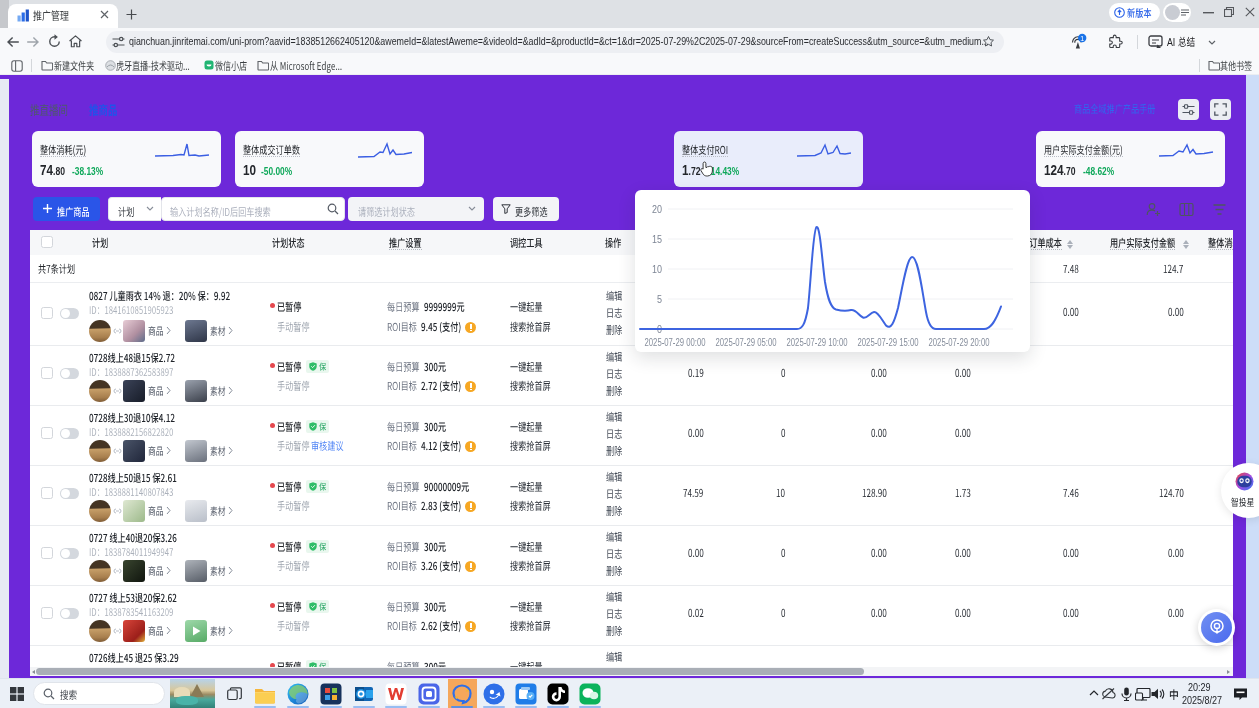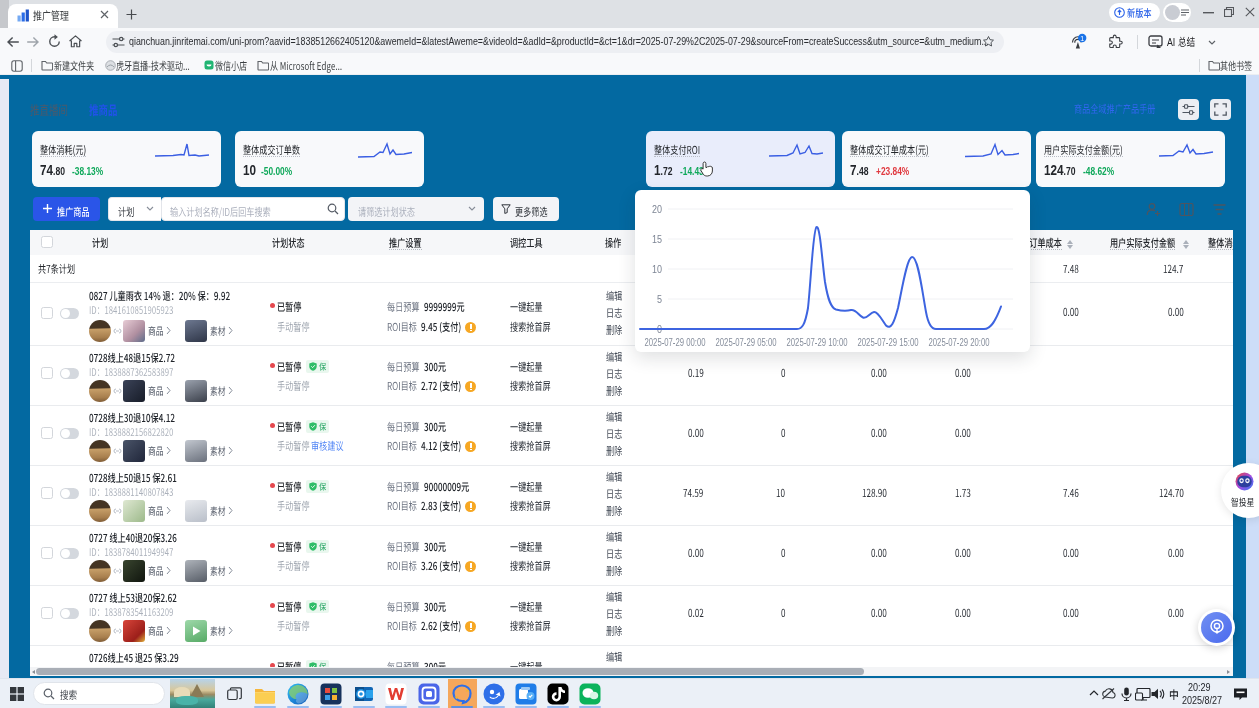--- a/index.html
+++ b/index.html
@@ -1,20 +1,20 @@
 <!DOCTYPE html>
 <html><head><meta charset="utf-8"><style>*{margin:0;padding:0;box-sizing:border-box}
 body{width:1259px;height:708px;overflow:hidden;font-family:"Liberation Sans",sans-serif;position:relative;background:#f0f2f7}
 .abs{position:absolute}
 #tabstrip{position:absolute;left:0;top:0;width:1259px;height:28px;background:#dee1e5}
 #tab{position:absolute;left:8px;top:4px;width:110px;height:24px;background:#fff;border-radius:8px 8px 0 0}
 #toolbar{position:absolute;left:0;top:28px;width:1259px;height:28px;background:#f8f9fb}
 #urlbar{position:absolute;left:106px;top:31px;width:898px;height:22px;background:#edeff3;border-radius:11px}
 #bookmarks{position:absolute;left:0;top:56px;width:1259px;height:19px;background:#f8f9fb;border-bottom:1px solid #eceef1}
-#page{position:absolute;left:0;top:75px;width:1259px;height:603px;background:#0369a1}
+#page{position:absolute;left:0;top:75px;width:1259px;height:603px;background:#6d28d9}
 #lstrip{position:absolute;left:0;top:4px;width:9px;height:599px;background:#e7eaf4}
 #rstrip{position:absolute;left:1246px;top:0;width:13px;height:603px;background:#cdddf8}
 .hbtn{position:absolute;top:24px;width:21px;height:21px;background:#eceef3;border-radius:4px}
 .card{position:absolute;top:56px;width:189px;height:56px;background:#f8f9fb;border-radius:6px}
 .card svg.sp{position:absolute;right:10px;top:9px}
 #btn-add{position:absolute;left:33px;top:122px;width:67px;height:24px;background:#2a55e8;border-radius:4px}
 .tbox{position:absolute;top:122px;height:24px;background:#f3f4f7;border-radius:4px}
 #tablewrap{position:absolute;left:30px;top:155px;width:1203px;height:437px;background:#fdfdfe;overflow:hidden}
 #thead{position:absolute;left:0;top:0;width:1203px;height:25px;background:#f6f7f9}
 .sort{position:absolute;width:7px;height:11px}
@@ -300,40 +300,29 @@
 <svg style="position:absolute;left:8px;top:11px;" width="60" height="17" viewBox="0 -12 60 17">
         <use href="#g12" fill="#23262b"></use>
       </svg>
 <div class="abs" style="left:8px;top:25px;width:57px;border-top:1px dotted #b9bdc6"></div>
 <span class="abs" style="left:8px;top:30px;font-size:15px;font-weight:bold;color:#23262b;display:inline-block;transform:scaleX(0.78);transform-origin:0 0;letter-spacing:0">10<span style="font-size:11px"></span></span>
 <span class="abs" style="left:26px;top:34px;font-size:11px;font-weight:bold;color:#0fa85a;display:inline-block;transform:scaleX(0.76);transform-origin:0 0">-50.00%</span>
 <svg class="sp" width="58" height="22" viewBox="0 0 58 22">
         <path d="M2 17 L18 16.5 L24 12 L27 12.5 L31 4 L34 14 L37 10 L40 14.5 L48 14 L56 12.5" fill="none" stroke="#3b5fe3" stroke-width="1.4"></path>
       </svg>
 </div>
-<div class="card" style="left:646px;background:#e9edfb">
+<div class="card" style="left:674px;background:#e9edfb">
 <svg style="position:absolute;left:8px;top:11px;" width="50" height="17" viewBox="0 -12 50 17">
         <use href="#g14" fill="#23262b"></use>
       </svg>
 <div class="abs" style="left:8px;top:25px;width:46px;border-top:1px dotted #b9bdc6"></div>
 <span class="abs" style="left:8px;top:30px;font-size:15px;font-weight:bold;color:#23262b;display:inline-block;transform:scaleX(0.78);transform-origin:0 0;letter-spacing:0">1<span style="font-size:11px">.72</span></span>
 <span class="abs" style="left:34px;top:34px;font-size:11px;font-weight:bold;color:#0fa85a;display:inline-block;transform:scaleX(0.76);transform-origin:0 0">-14.43%</span>
 <svg class="sp" width="58" height="22" viewBox="0 0 58 22">
         <path d="M2 16 L20 15.5 L26 13 L30 5 L33 14 L38 12.5 L42 6 L45 13.5 L50 14 L56 13" fill="none" stroke="#3b5fe3" stroke-width="1.4"></path>
-      </svg>
-</div>
-<div class="card" style="left:842px;">
-<svg style="position:absolute;left:8px;top:11px;" width="82" height="17" viewBox="0 -12 82 17">
-        <use href="#g15" fill="#23262b"></use>
-      </svg>
-<div class="abs" style="left:8px;top:25px;width:79px;border-top:1px dotted #b9bdc6"></div>
-<span class="abs" style="left:8px;top:30px;font-size:15px;font-weight:bold;color:#23262b;display:inline-block;transform:scaleX(0.78);transform-origin:0 0;letter-spacing:0">7<span style="font-size:11px">.48</span></span>
-<span class="abs" style="left:34px;top:34px;font-size:11px;font-weight:bold;color:#e0393f;display:inline-block;transform:scaleX(0.76);transform-origin:0 0">+23.84%</span>
-<svg class="sp" width="58" height="22" viewBox="0 0 58 22">
-        <path d="M2 16.5 L20 16 L28 14 L32 4.5 L35 14.5 L39 10.5 L42 15 L50 14.5 L56 13.5" fill="none" stroke="#3b5fe3" stroke-width="1.4"></path>
       </svg>
 </div>
 <div class="card" style="left:1036px;">
 <svg style="position:absolute;left:8px;top:11px;" width="82" height="17" viewBox="0 -12 82 17">
         <use href="#g16" fill="#23262b"></use>
       </svg>
 <div class="abs" style="left:8px;top:25px;width:79px;border-top:1px dotted #b9bdc6"></div>
 <span class="abs" style="left:8px;top:30px;font-size:15px;font-weight:bold;color:#23262b;display:inline-block;transform:scaleX(0.78);transform-origin:0 0;letter-spacing:0">124<span style="font-size:11px">.70</span></span>
 <span class="abs" style="left:47px;top:34px;font-size:11px;font-weight:bold;color:#0fa85a;display:inline-block;transform:scaleX(0.76);transform-origin:0 0">-48.62%</span>
 <svg class="sp" width="58" height="22" viewBox="0 0 58 22">

